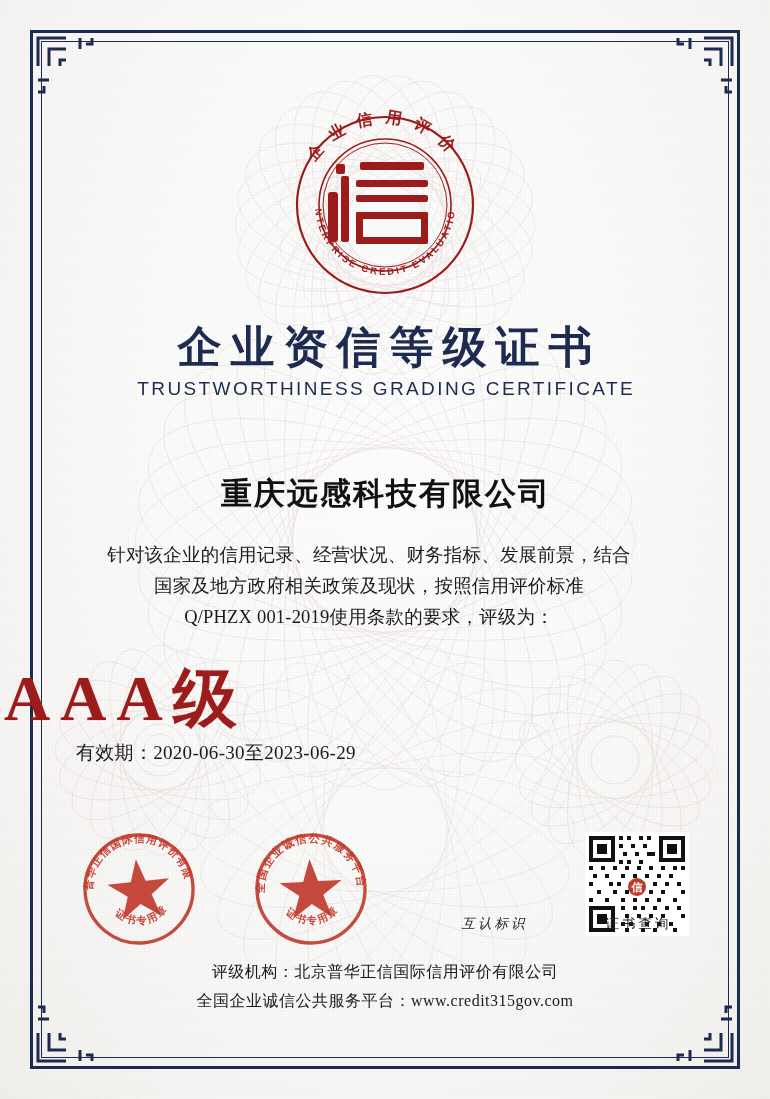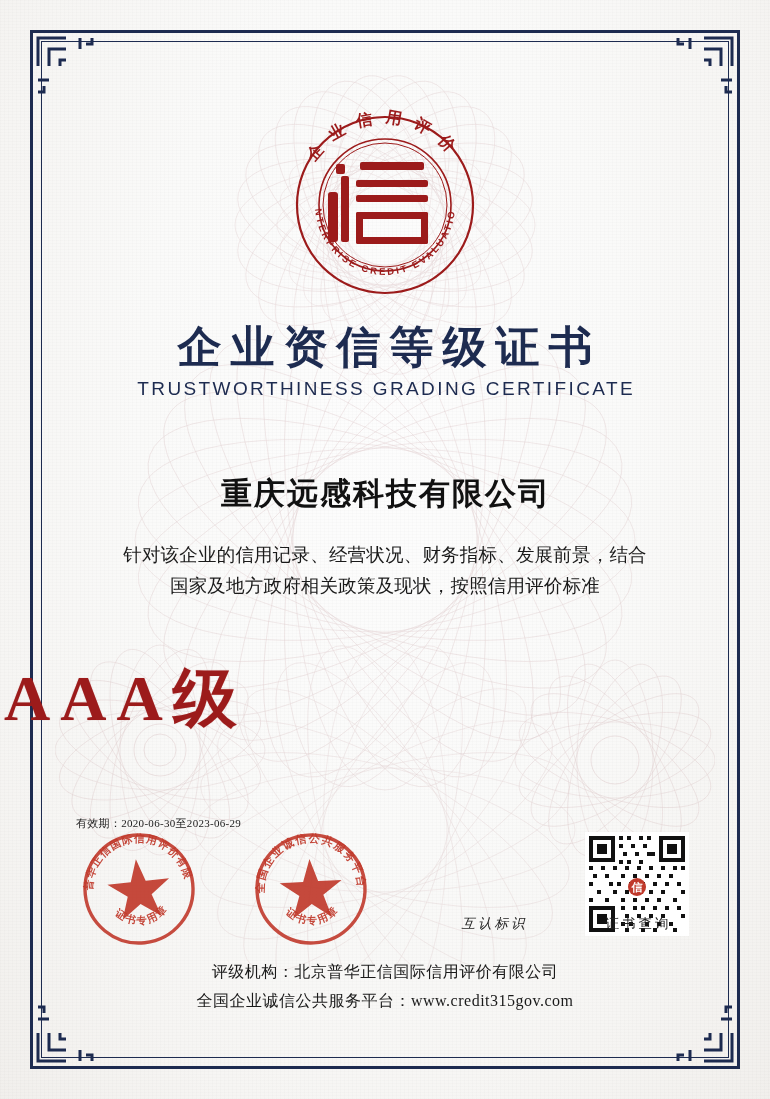--- a/index.html
+++ b/index.html
@@ -145,21 +145,21 @@
     font-size: 31px;
     font-weight: bold;
     letter-spacing: 2px;
     color: #111;
     text-indent: 2px;
   }
 
   
   .body-text {
     position: absolute;
-    left: 95px;
+    left: 79px;
     width: 580px;
     top: 540px;
     text-align: center;
     font-size: 18.5px;
     line-height: 31px;
     color: #1a1a1a;
     letter-spacing: 0.2px;
   }
   .body-text .line { display: block; white-space: nowrap; }
 
@@ -176,22 +176,22 @@
     text-indent: 4px;
     font-family: "Liberation Serif", serif;
     text-shadow: 0 0 1px rgba(156,27,27,0.4);
   }
   .grade .aaa { letter-spacing: 10px; }
 
   
   .validity {
     position: absolute;
     left: 76px;
-    top: 816px;
-    font-size: 11px;
+    top: 740px;
+    font-size: 19px;
     color: #1a1a1a;
     letter-spacing: 0.3px;
   }
 
   
   .stamp {
     position: absolute;
     width: 122px;
     height: 122px;
   }
@@ -491,20 +491,21 @@
 
   <div class="title-cn">企业资信等级证书</div>
   <div class="title-en">TRUSTWORTHINESS GRADING CERTIFICATE</div>
 
 
   <div class="company">重庆远感科技有限公司</div>
 
   <div class="body-text">
     <span class="line">针对该企业的信用记录、经营状况、财务指标、发展前景，结合</span>
     <span class="line">国家及地方政府相关政策及现状，按照信用评价标准</span>
+    <span class="line">Q/PHZX 001-2019使用条款的要求，评级为：</span>
   </div>
 
   <div class="grade">
     <span class="aaa">AAA</span><span>级</span>
   </div>
 
   <div class="validity">
     <span>有效期：</span><span>2020-06-30至2023-06-29</span>
   </div>
 

